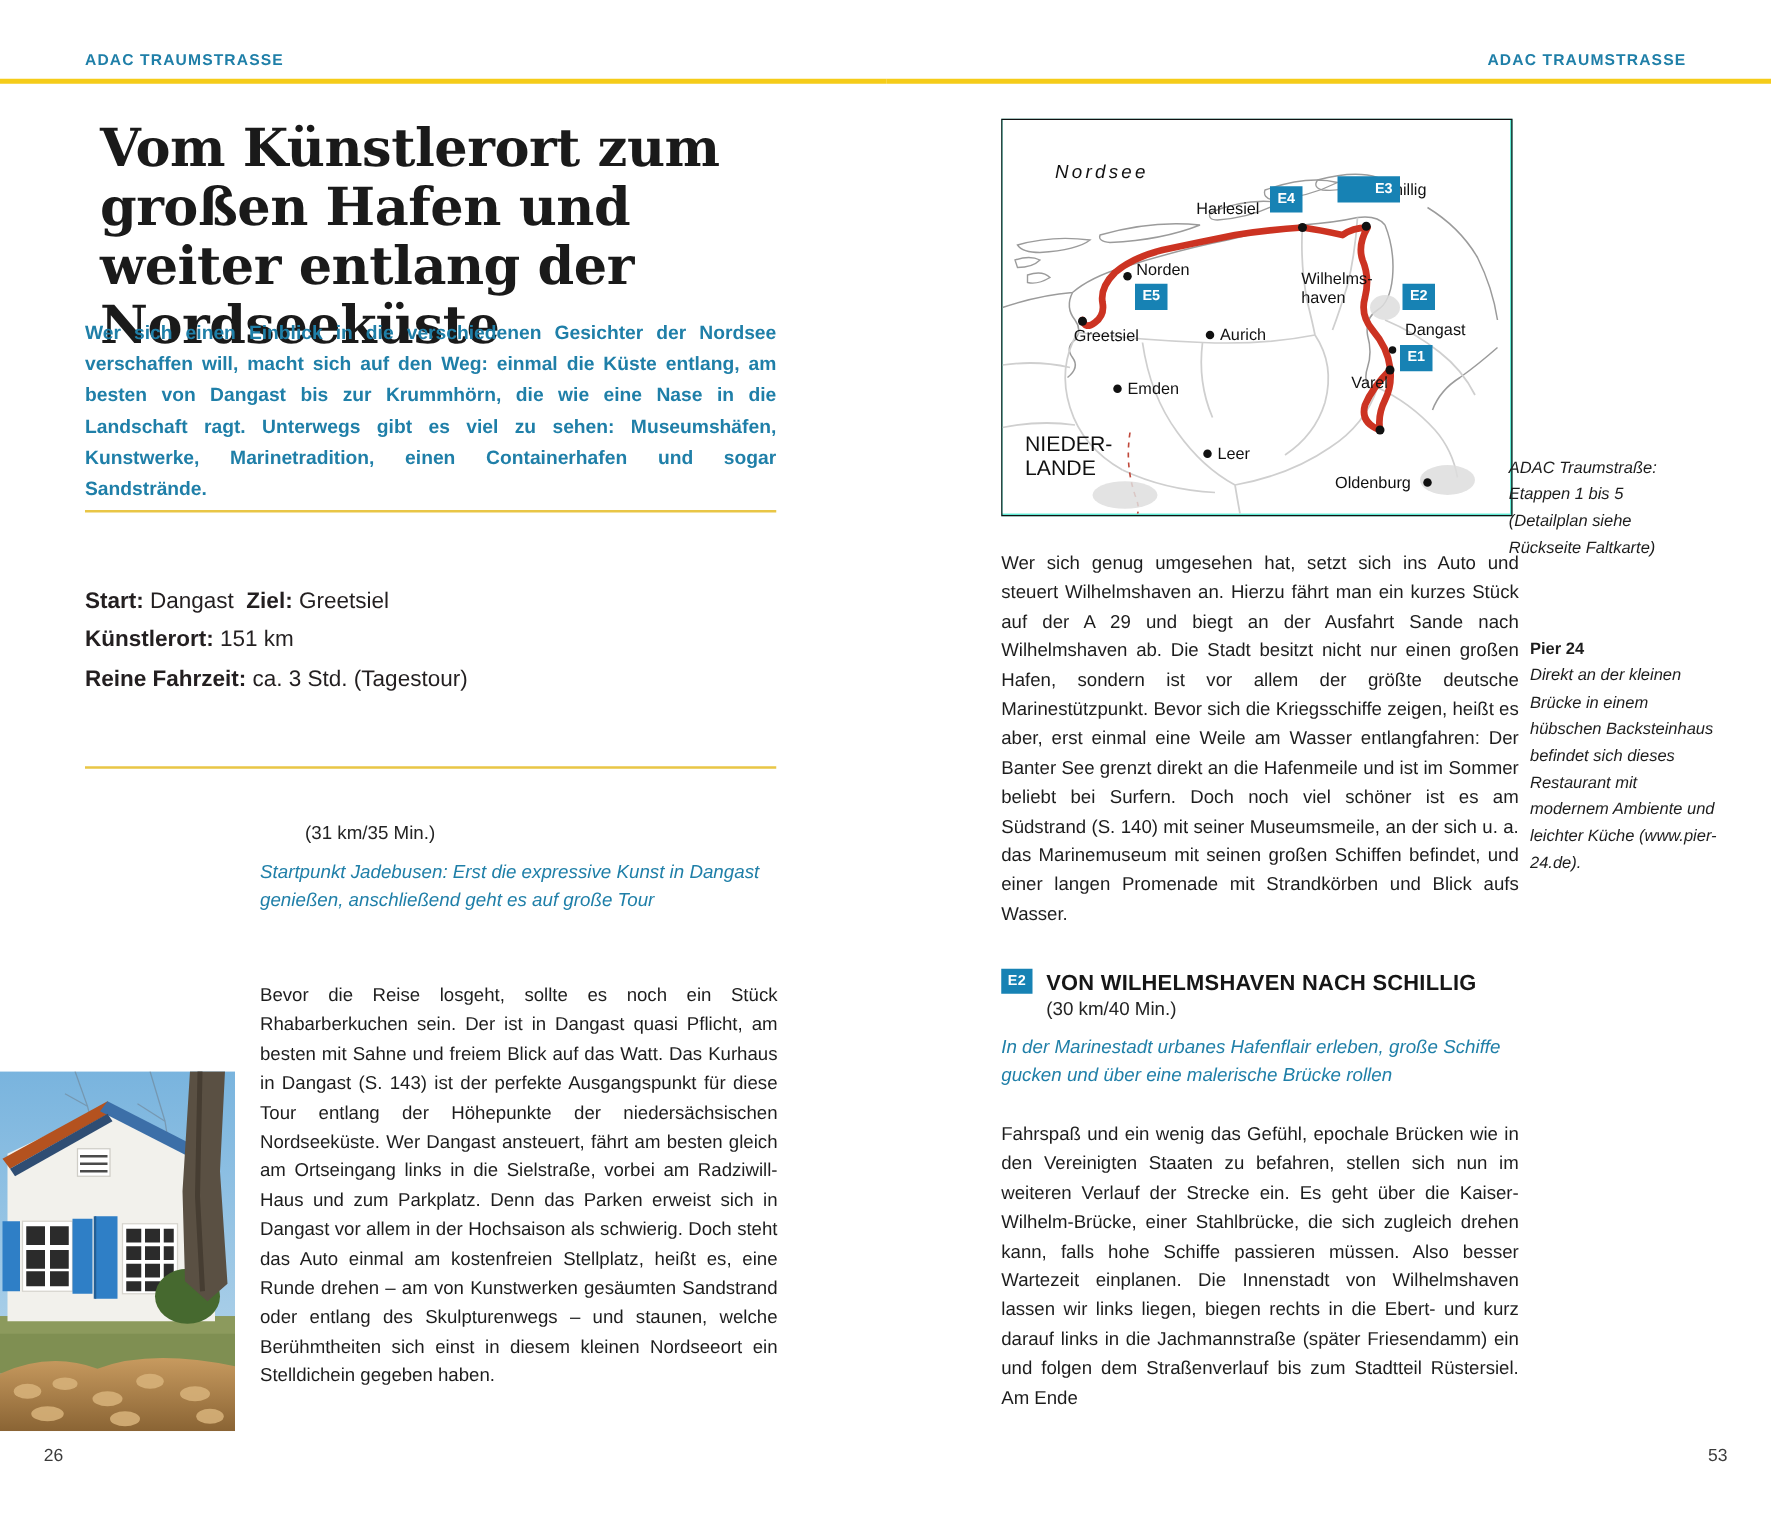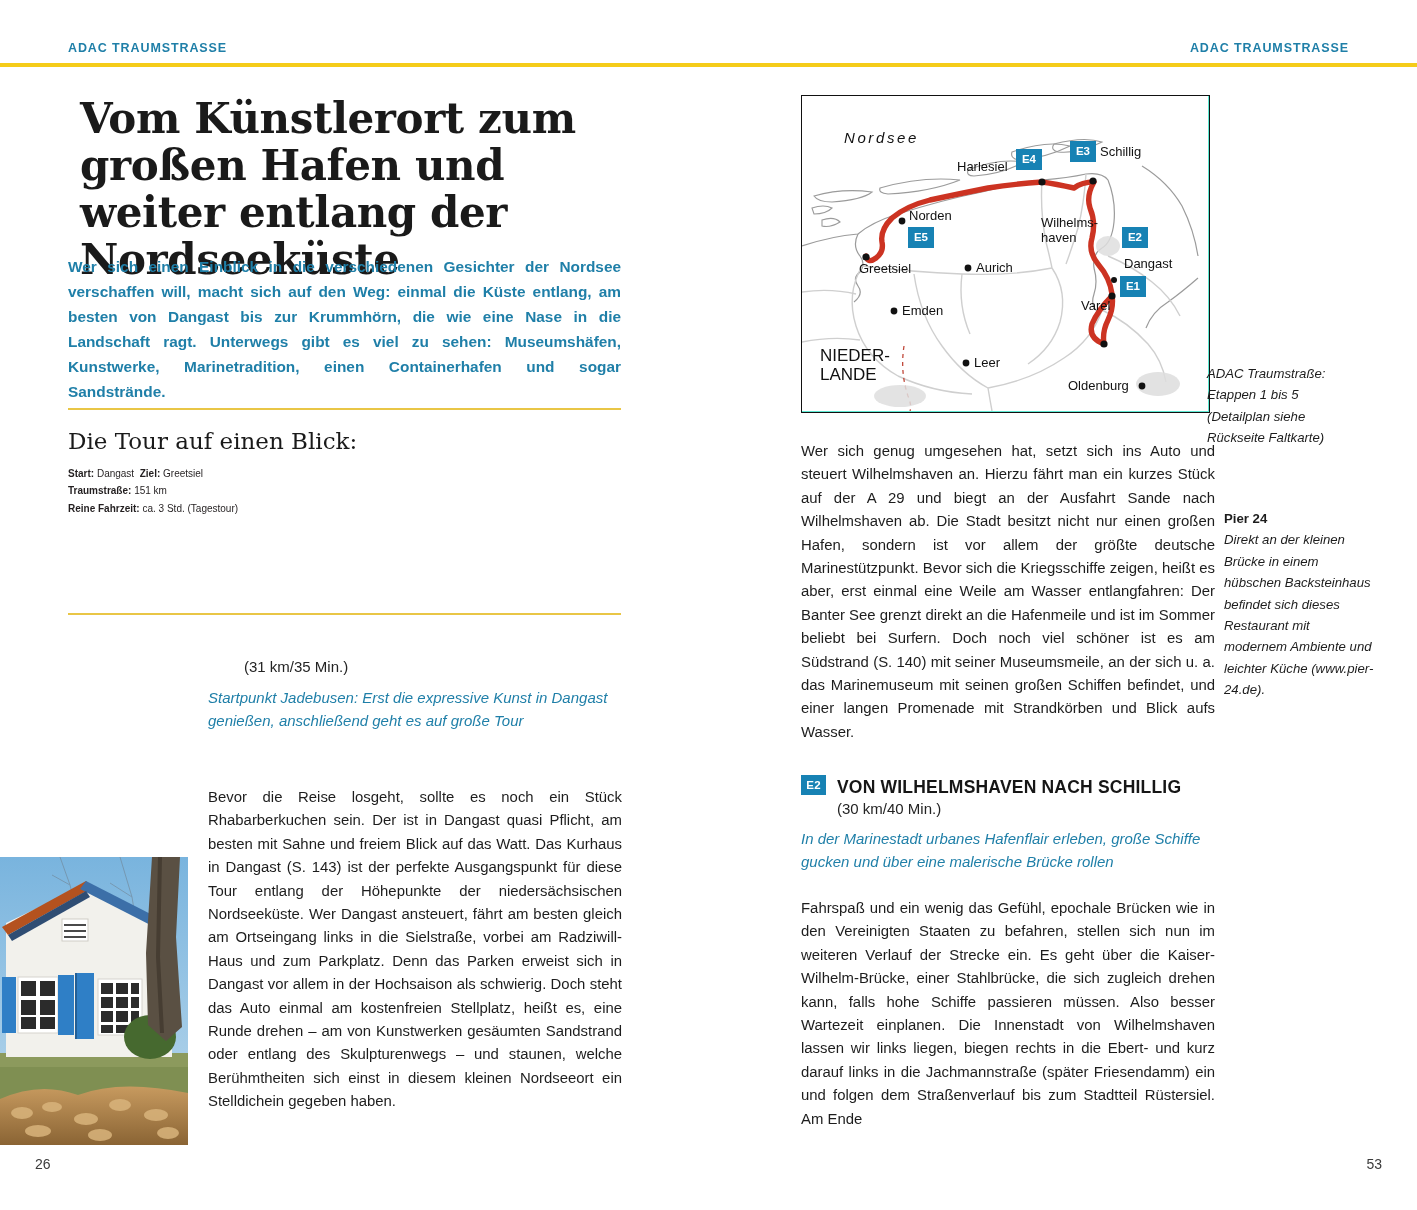--- a/index.html
+++ b/index.html
@@ -50,21 +50,21 @@
 
   
   .hr-gold{position:absolute;background:#e9c646;height:2px;}
   .facts-title{
     position:absolute;left:68px;top:428px;
     font-family:"DejaVu Serif", serif;font-weight:400;
     font-size:23px;color:#1a1a1a;
   }
   .facts{
     position:absolute;left:68px;top:465px;width:553px;
-    font-size:10px;line-height:1.74;color:#231f20;
+    font-size:18px;line-height:1.74;color:#231f20;
   }
   .facts b{font-weight:700;}
   .facts .row{white-space:normal;}
 
   
   .badge{
     display:inline-block;
     width:25px;height:20px;line-height:20px;
     background:#1782b4;color:#fff;
     font-size:11.5px;font-weight:700;text-align:center;
@@ -155,31 +155,30 @@
 
     <div class="runhead runhead-left">ADAC TRAUMSTRASSE</div>
     <div class="rule-yellow rule-left"></div>
 
     <div class="headline">Vom Künstlerort zum großen Hafen und weiter entlang der Nordseeküste</div>
 
     <div class="intro">Wer sich einen Einblick in die verschiedenen Gesichter der Nordsee verschaffen will, macht sich auf den Weg: einmal die Küste entlang, am besten von Dangast bis zur Krummhörn, die wie eine Nase in die Landschaft ragt. Unterwegs gibt es viel zu sehen: Museumshäfen, Kunstwerke, Marinetradition, einen Containerhafen und sogar Sandstrände.</div>
 
     <div class="hr-gold" style="left:68px;top:408px;width:553px;"></div>
 
-    <div class="facts-title">Die Tour auf einen Blick:</div>
 
     <div class="facts">
       <div class="row">
         <b>Start:</b>
         <span>Dangast</span>
         &nbsp;<b>Ziel:</b>
         <span>Greetsiel</span>
       </div>
       <div class="row">
-        <b>Traumstraße:</b>
+        <b>Künstlerort:</b>
         <span>151 km</span>
       </div>
       <div class="row">
         <b>Reine Fahrzeit:</b>
         <span>ca. 3 Std. (Tagestour)</span>
       </div>
     </div>
 
     <div class="hr-gold" style="left:68px;top:613px;width:553px;"></div>
 
@@ -379,21 +378,21 @@
       <div class="map-label" style="left:57px;top:165px;">Greetsiel</div>
       <div class="map-label" style="left:174px;top:164px;">Aurich</div>
       <div class="map-label" style="left:322px;top:160px;">Dangast</div>
       <div class="map-label" style="left:100px;top:207px;">Emden</div>
       <div class="map-label" style="left:279px;top:202px;">Varel</div>
       <div class="map-label" style="left:172px;top:259px;">Leer</div>
       <div class="map-label" style="left:266px;top:282px;">Oldenburg</div>
 
       
       <div class="map-badge" style="left:214px;top:53px;">E4</div>
-      <div class="map-badge" style="left:268px;top:45px;">E3</div>
+      <div class="map-badge" style="left:268px;top:45px;padding-left:24px;">E3</div>
       <div class="map-badge" style="left:106px;top:131px;">E5</div>
       <div class="map-badge" style="left:320px;top:131px;">E2</div>
       <div class="map-badge" style="left:318px;top:180px;">E1</div>
     </div>
 
     <div id="map-caption" class="margin-note">ADAC Traumstraße: Etappen 1 bis 5 (Detailplan siehe Rückseite Faltkarte)</div>
 
     <div id="r-body-1" class="body-col">Wer sich genug umgesehen hat, setzt sich ins Auto und steuert Wilhelmshaven an. Hierzu fährt man ein kurzes Stück auf der A 29 und biegt an der Ausfahrt Sande nach Wilhelmshaven ab. Die Stadt besitzt nicht nur einen großen Hafen, sondern ist vor allem der größte deutsche Marinestützpunkt. Bevor sich die Kriegsschiffe zeigen, heißt es aber, erst einmal eine Weile am Wasser entlangfahren: Der Banter See grenzt direkt an die Hafenmeile und ist im Sommer beliebt bei Surfern. Doch noch viel schöner ist es am Südstrand (S. 140) mit seiner Museumsmeile, an der sich u. a. das Marinemuseum mit seinen großen Schiffen befindet, und einer langen Promenade mit Strandkörben und Blick aufs Wasser.</div>
 
     <div id="pier-note" class="margin-note">

